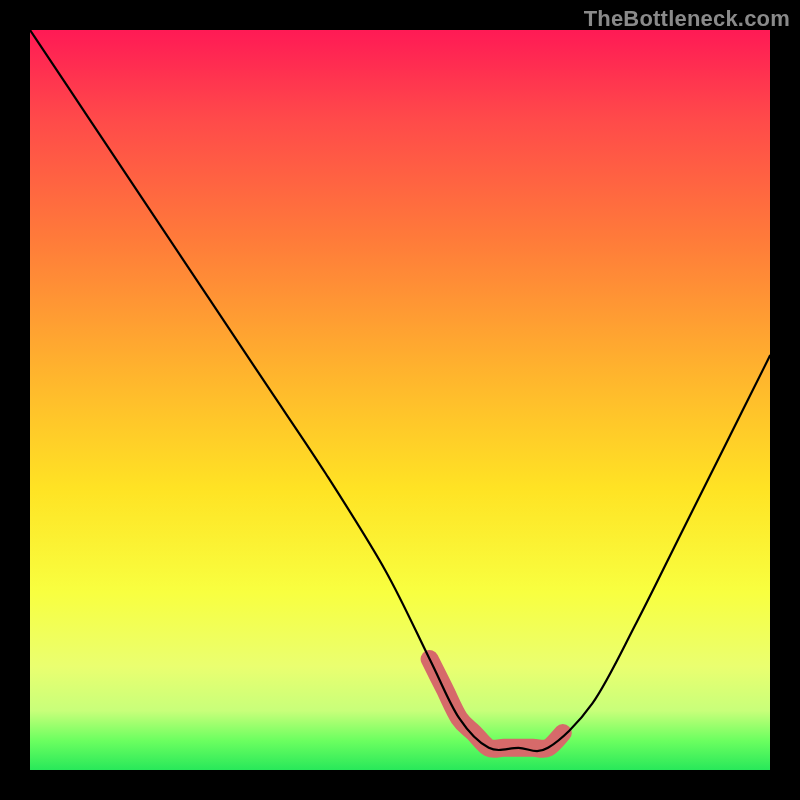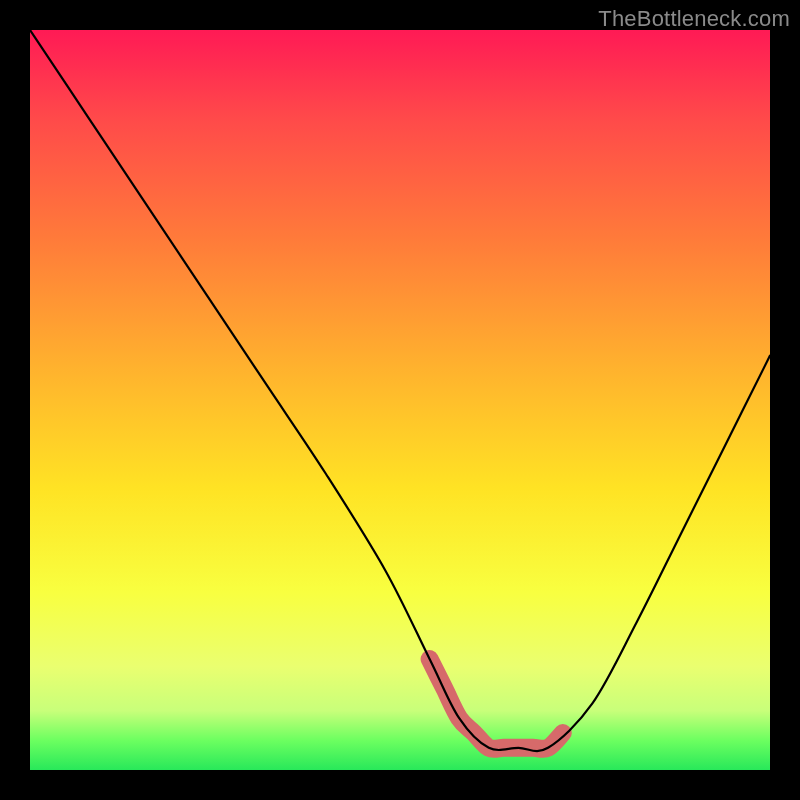--- a/index.html
+++ b/index.html
@@ -34,21 +34,21 @@
       #c8ff7a 92%,
       #6cff60 96%,
       #28e85a 100%
     );
   }
   .watermark {
     position: absolute;
     top: 6px;
     right: 10px;
     font-size: 22px;
-    font-weight: 400;
+    font-weight: 700;
     color: #8a8a8a;
     letter-spacing: 0.2px;
     user-select: none;
   }
   svg {
     position: absolute;
     left: 0;
     top: 0;
     width: 740px;
     height: 740px;

